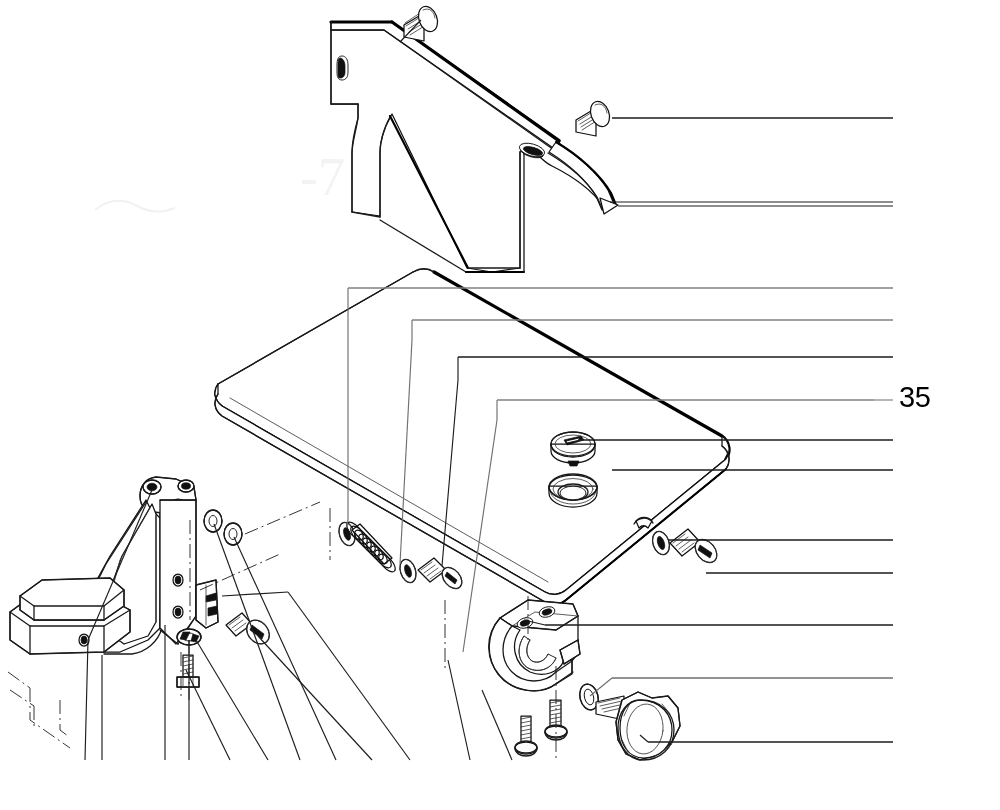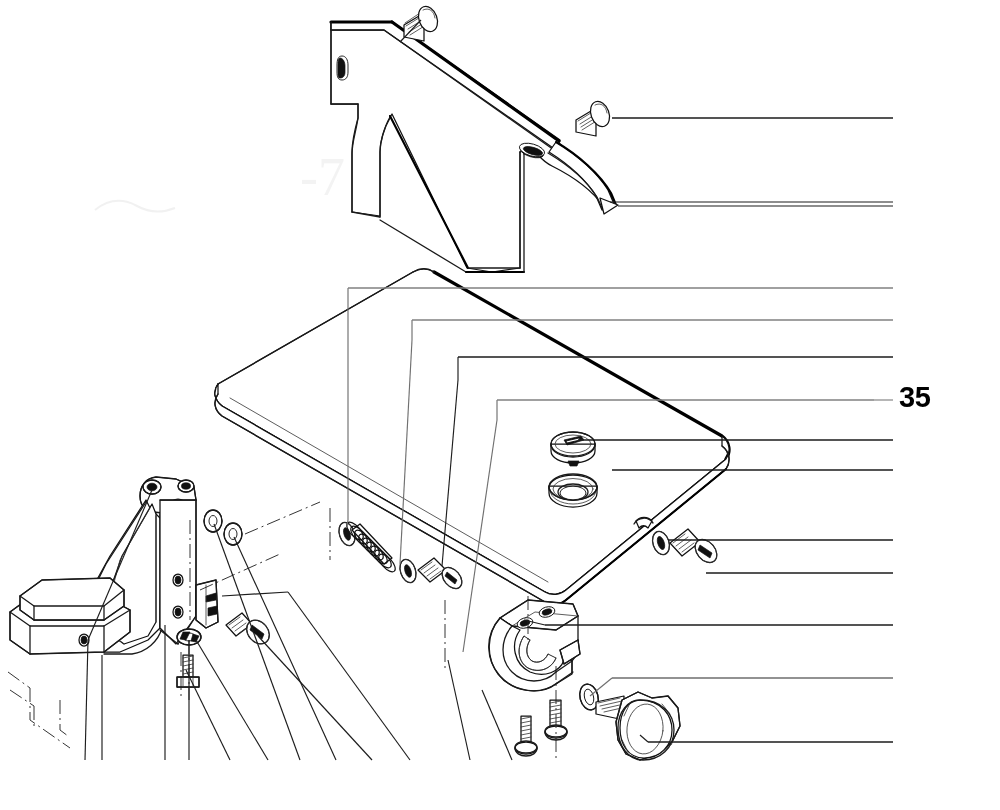--- a/index.html
+++ b/index.html
@@ -100,21 +100,21 @@
     stroke: #f0f0f0;
     stroke-width: 2;
   }
   .wm-text {
     fill: #f2f2f2;
     font-family: "Liberation Serif", serif;
   }
   .callout-number {
     position: absolute;
     font-family: "Liberation Sans", sans-serif;
-    font-weight: bold;
+    font-weight: normal;
     font-size: 29px;
     color: #000000;
     line-height: 1;
     letter-spacing: -0.5px;
     user-select: text;
   }
 </style>
 </head>
 <body>
 

